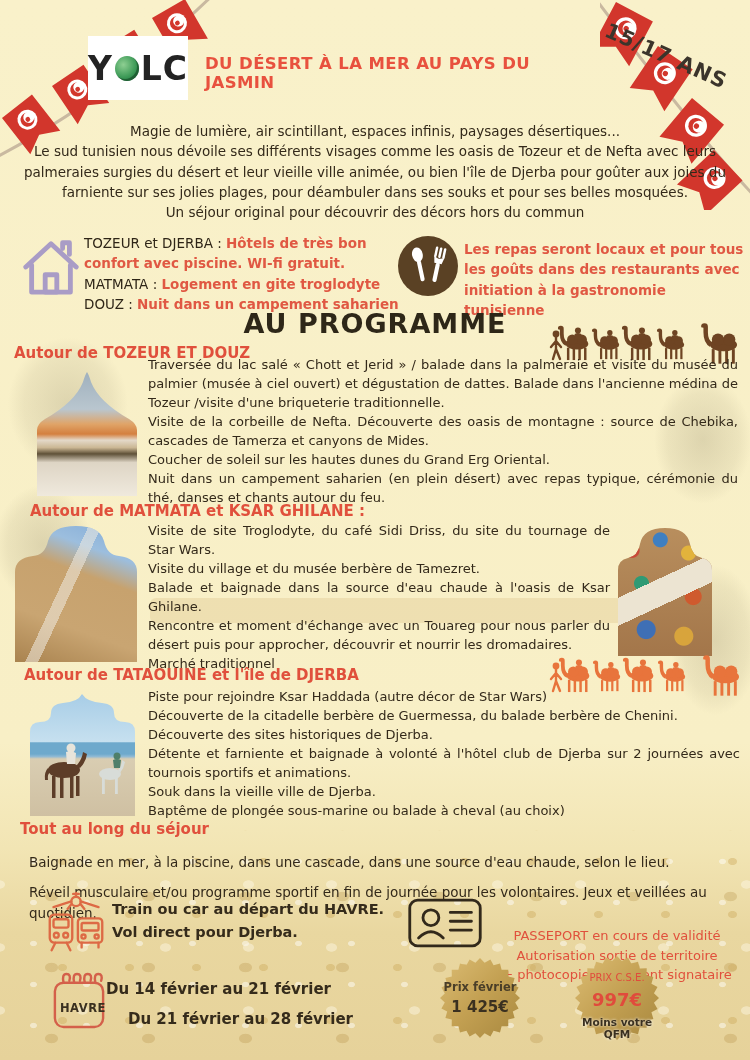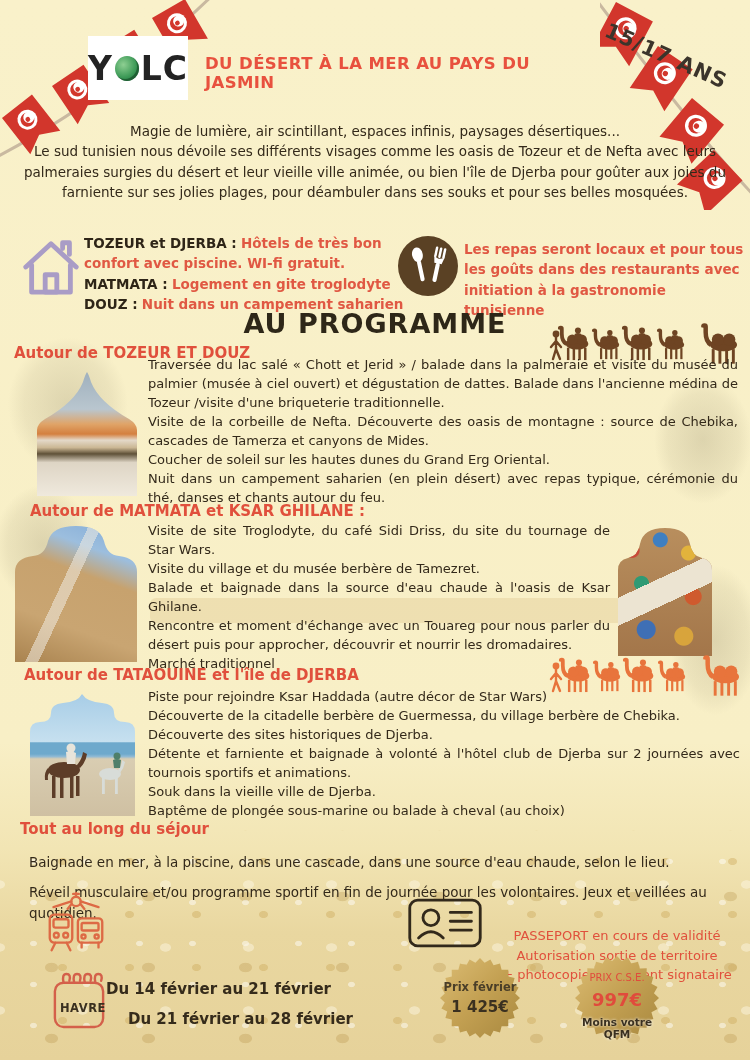--- a/index.html
+++ b/index.html
@@ -21,21 +21,21 @@
   .logo span{font-size:33px;font-weight:700;color:#232323;letter-spacing:1px;}
   .globe{width:25px;height:25px;border-radius:50%;
     background:radial-gradient(circle at 35% 35%,#8ecf92,#3d9a57 55%,#1d6e3c 90%);
     box-shadow:inset -2px -2px 0 rgba(20,70,35,.6);}
   .title{left:205px;top:54px;width:400px;font-size:16.5px;font-weight:800;color:#e8513e;letter-spacing:.4px;}
   .age{left:596px;top:44px;width:140px;font-size:21px;font-weight:800;color:#3b342b;transform:rotate(24deg);letter-spacing:1px;text-align:center;}
   .intro{left:15px;top:121px;width:720px;text-align:center;color:#33291a;font-size:13.5px;line-height:1.5;font-weight:500;}
   .intro p{margin:0;}
   .lodging{left:84px;top:233px;width:322px;font-size:13.5px;line-height:1.5;}
   .lodging p{margin:0;}
-  .lodging .lbl{color:#2e2517;font-weight:700;}
+  .lodging .lbl{color:#2e2517;font-weight:400;}
   .lodging .dsc{color:#e05843;font-weight:600;}
   .meal-icon{left:398px;top:236px;width:60px;height:60px;border-radius:50%;background:#5a4124;display:flex;align-items:center;justify-content:center;}
   .meals-text{left:464px;top:239px;width:280px;color:#e05843;font-size:13.5px;font-weight:600;line-height:1.5;}
   .prog-head{left:0;top:308px;width:100%;text-align:center;font-size:27px;font-weight:800;color:#2e2718;letter-spacing:1px;}
   .sec-head{font-size:15px;font-weight:800;color:#e0503c;}
   .sec-text{color:#33291a;font-size:13px;line-height:1.46;text-align:justify;}
   .sec-text p{margin:0;}
   .photo{position:absolute;background-repeat:no-repeat;}
   .daily-lines{color:#33291a;font-size:13.5px;line-height:1.55;}
   .daily-lines p{margin:9px;}
@@ -129,20 +129,21 @@
     <span>Y</span>
     <span class="globe"></span>
     <span>LC</span>
   </div>
   <div class="abs title">DU DÉSERT À LA MER AU PAYS DU JASMIN</div>
   <div class="abs age">15/17 ANS</div>
 
   <div class="abs intro">
     <p>Magie de lumière, air scintillant, espaces infinis, paysages désertiques...</p>
     <p>Le sud tunisien nous dévoile ses différents visages comme les oasis de  Tozeur et de Nefta avec leurs palmeraies surgies du désert et leur vieille ville animée, ou bien l'île de Djerba pour goûter aux joies du farniente sur ses jolies plages, pour déambuler dans ses souks et pour ses belles mosquées.</p>
+    <p>Un séjour original pour découvrir des décors hors du commun</p>
   </div>
 
   <svg class="abs" style="left:20px;top:236px" width="62" height="62" viewBox="0 0 64 64">
     <g stroke="#a99cc6" stroke-width="5" fill="none" stroke-linecap="round" stroke-linejoin="round">
       <path d="M6 32 L32 8 L58 32"></path>
         <path d="M44 13 L44 7 L51 7 L51 19"></path>
       <path d="M12 30 L12 58 L52 58 L52 30"></path>
         <rect x="26" y="40" width="12" height="18"></rect>
     </g>
   </svg>
@@ -282,21 +283,21 @@
           <path d="M88 78 Q92 74 92 68 L95 70 Q94 76 90 81 Z"></path>
         </g>
       <g fill="#4f7f6a">
           <circle cx="87" cy="64" r="3.5"></circle>
           <path d="M83 68 Q87 66 91 68 L90 76 L84 76 Z"></path>
         </g>
     </svg>
   </div>
   <div class="abs sec-text" style="left:148px;top:688px;width:592px">
     <p>Piste pour rejoindre Ksar Haddada (autre décor de Star Wars)</p>
-    <p>Découverte de la citadelle berbère de Guermessa, du village berbère de Chebika.</p>
+    <p>Découverte de la citadelle berbère de Guermessa, du balade berbère de Chenini.</p>
     <p>Découverte des sites historiques de Djerba.</p>
     <p>Détente et farniente et baignade à volonté à l'hôtel club de Djerba sur 2 journées avec tournois sportifs et animations.</p>
     <p>Souk dans la vieille ville de Djerba.</p>
     <p>Baptême de plongée sous-marine ou balade à cheval (au choix)</p>
   </div>
 
   <div class="abs sec-head" style="left:20px;top:820px">Tout au long du séjour</div>
   <div class="abs daily-lines" style="left:20px;top:843px;width:715px">
     <p>Baignade en mer, à la piscine, dans une cascade, dans une source d'eau chaude, selon le lieu.</p>
     <p>Réveil musculaire et/ou programme sportif en fin de journée pour les volontaires.   Jeux et veillées au quotidien.</p>
@@ -311,20 +312,24 @@
         <circle cx="11" cy="46" r="2.6"></circle>
         <circle cx="21" cy="46" r="2.6"></circle>
         <path d="M10 54 L6 62 M22 54 L26 62"></path>
       <rect x="34" y="28" width="26" height="26" rx="4"></rect>
         <rect x="38" y="33" width="18" height="8" rx="1.5"></rect>
         <circle cx="40" cy="47.5" r="2.2"></circle>
         <circle cx="54" cy="47.5" r="2.2"></circle>
         <path d="M38 54 L38 59 M56 54 L56 59"></path>
     </g>
   </svg>
+  <div class="abs transport-text">
+    <p>Train ou car au départ du HAVRE.</p>
+    <p>Vol direct pour Djerba.</p>
+  </div>
 
   <svg class="abs" style="left:408px;top:896px" width="74" height="54" viewBox="0 0 84 58">
     <g stroke="#32291b" stroke-width="3.2" fill="none" stroke-linecap="round">
       <rect x="2" y="3" width="80" height="52" rx="9"></rect>
         <circle cx="26" cy="23" r="9"></circle>
         <path d="M12 46 Q26 32 40 46"></path>
       <path d="M48 17 L72 17 M48 27 L72 27 M48 37 L72 37"></path>
     </g>
   </svg>
   <div class="abs docs-text">

